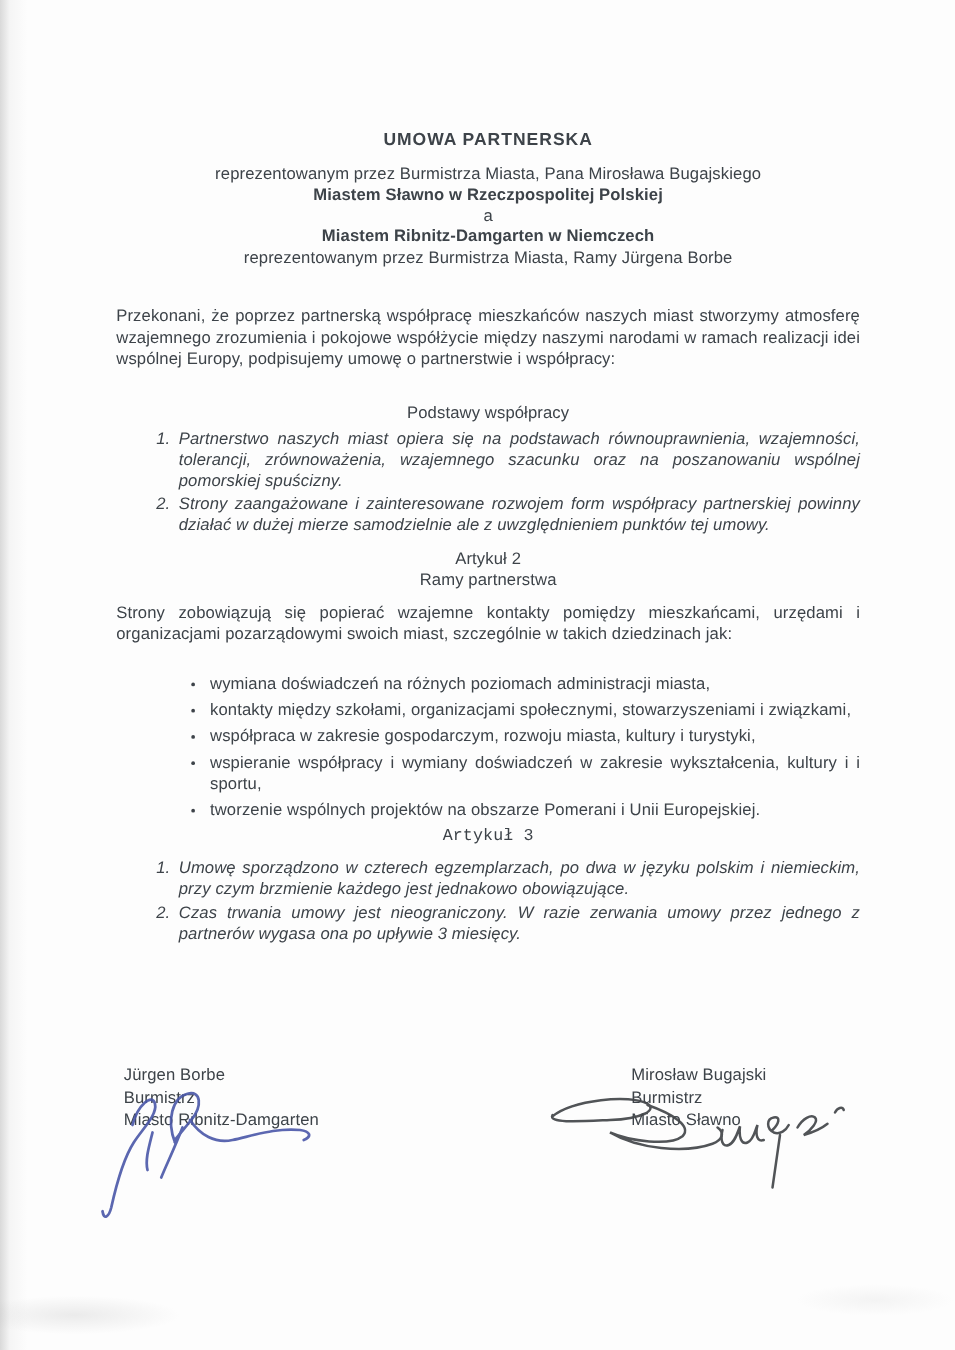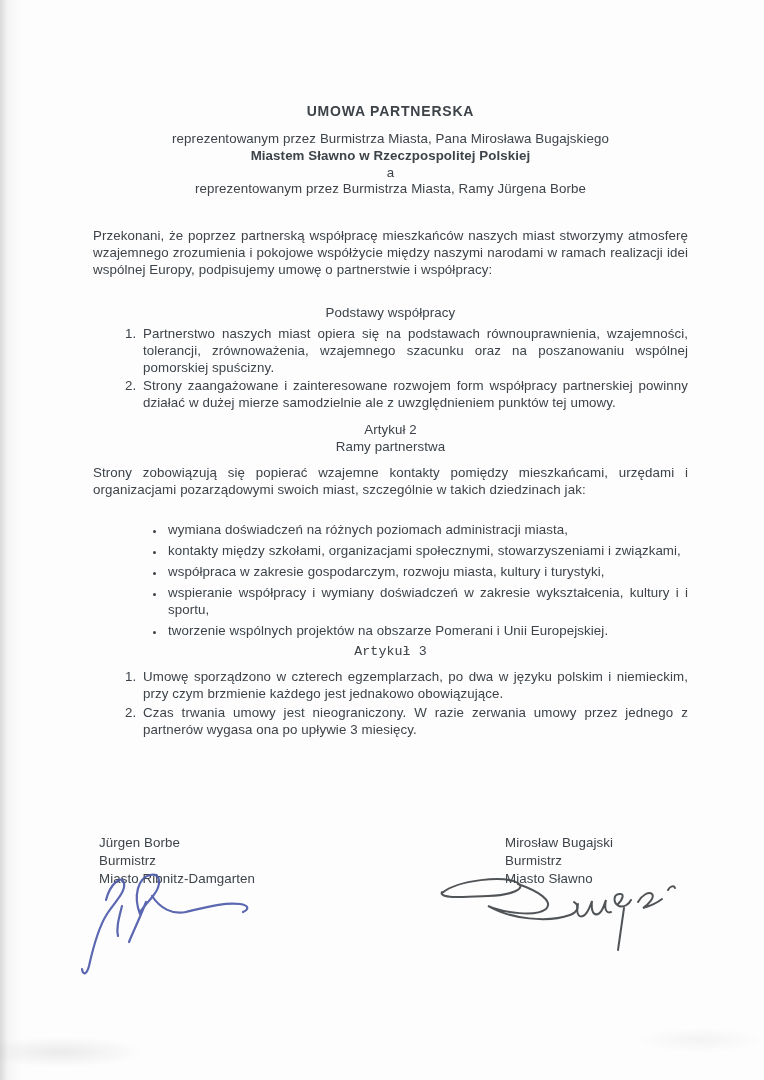--- a/index.html
+++ b/index.html
@@ -43,21 +43,21 @@
   .art-heading { margin-top: 26px; line-height: 17px; }
   .art-heading.tight { margin-top: 10px; }
   .art3-heading { margin-top: 2px; font-family: Liberation Mono, monospace; }
   .intro { margin-top: 9px; text-align: justify; }
 
   ol.num-list {
     margin: 4px 0 0 0;
     padding: 0 0 0 47px;
     list-style: decimal outside;
   }
-  ol.num-list li { text-align: justify; margin-bottom: 1px; padding-left: 3px; }
+  ol.num-list li { text-align: justify; margin-bottom: 1px; padding-left: 3px; font-style: italic; }
   ol.num-list.art3 { margin-top: 8px; }
   ol.num-list.art3 li { margin-bottom: 2px; }
 
   ul.bullet-list {
     margin: 23px 0 0 0;
     padding: 0 0 0 73px;
     list-style: disc outside;
   }
   ul.bullet-list li { text-align: justify; margin-bottom: 4px; padding-left: 2px; }
   ul.bullet-list li::marker { font-size: 11px; }
@@ -77,20 +77,21 @@
 <div class="page">
   <div class="content">
 
     <h1 class="title">UMOWA PARTNERSKA</h1>
 
 
     <div class="parties">
       <p class="center">reprezentowanym przez Burmistrza Miasta, Pana Mirosława Bugajskiego</p>
       <p class="center bold">Miastem Sławno w Rzeczpospolitej Polskiej</p>
       <p class="center">a</p>
+      <p class="center bold">Miastem Ribnitz-Damgarten w Niemczech</p>
       <p class="center">reprezentowanym przez Burmistrza Miasta, Ramy Jürgena Borbe</p>
     </div>
 
     <p class="preamble">Przekonani, że poprzez partnerską współpracę mieszkańców naszych miast stworzymy atmosferę wzajemnego zrozumienia i pokojowe współżycie między naszymi narodami w ramach realizacji idei wspólnej Europy, podpisujemy umowę o partnerstwie i współpracy:</p>
 
     <div class="art-heading">
       <p class="center">Podstawy współpracy</p>
     </div>
 
     <ol class="num-list">

